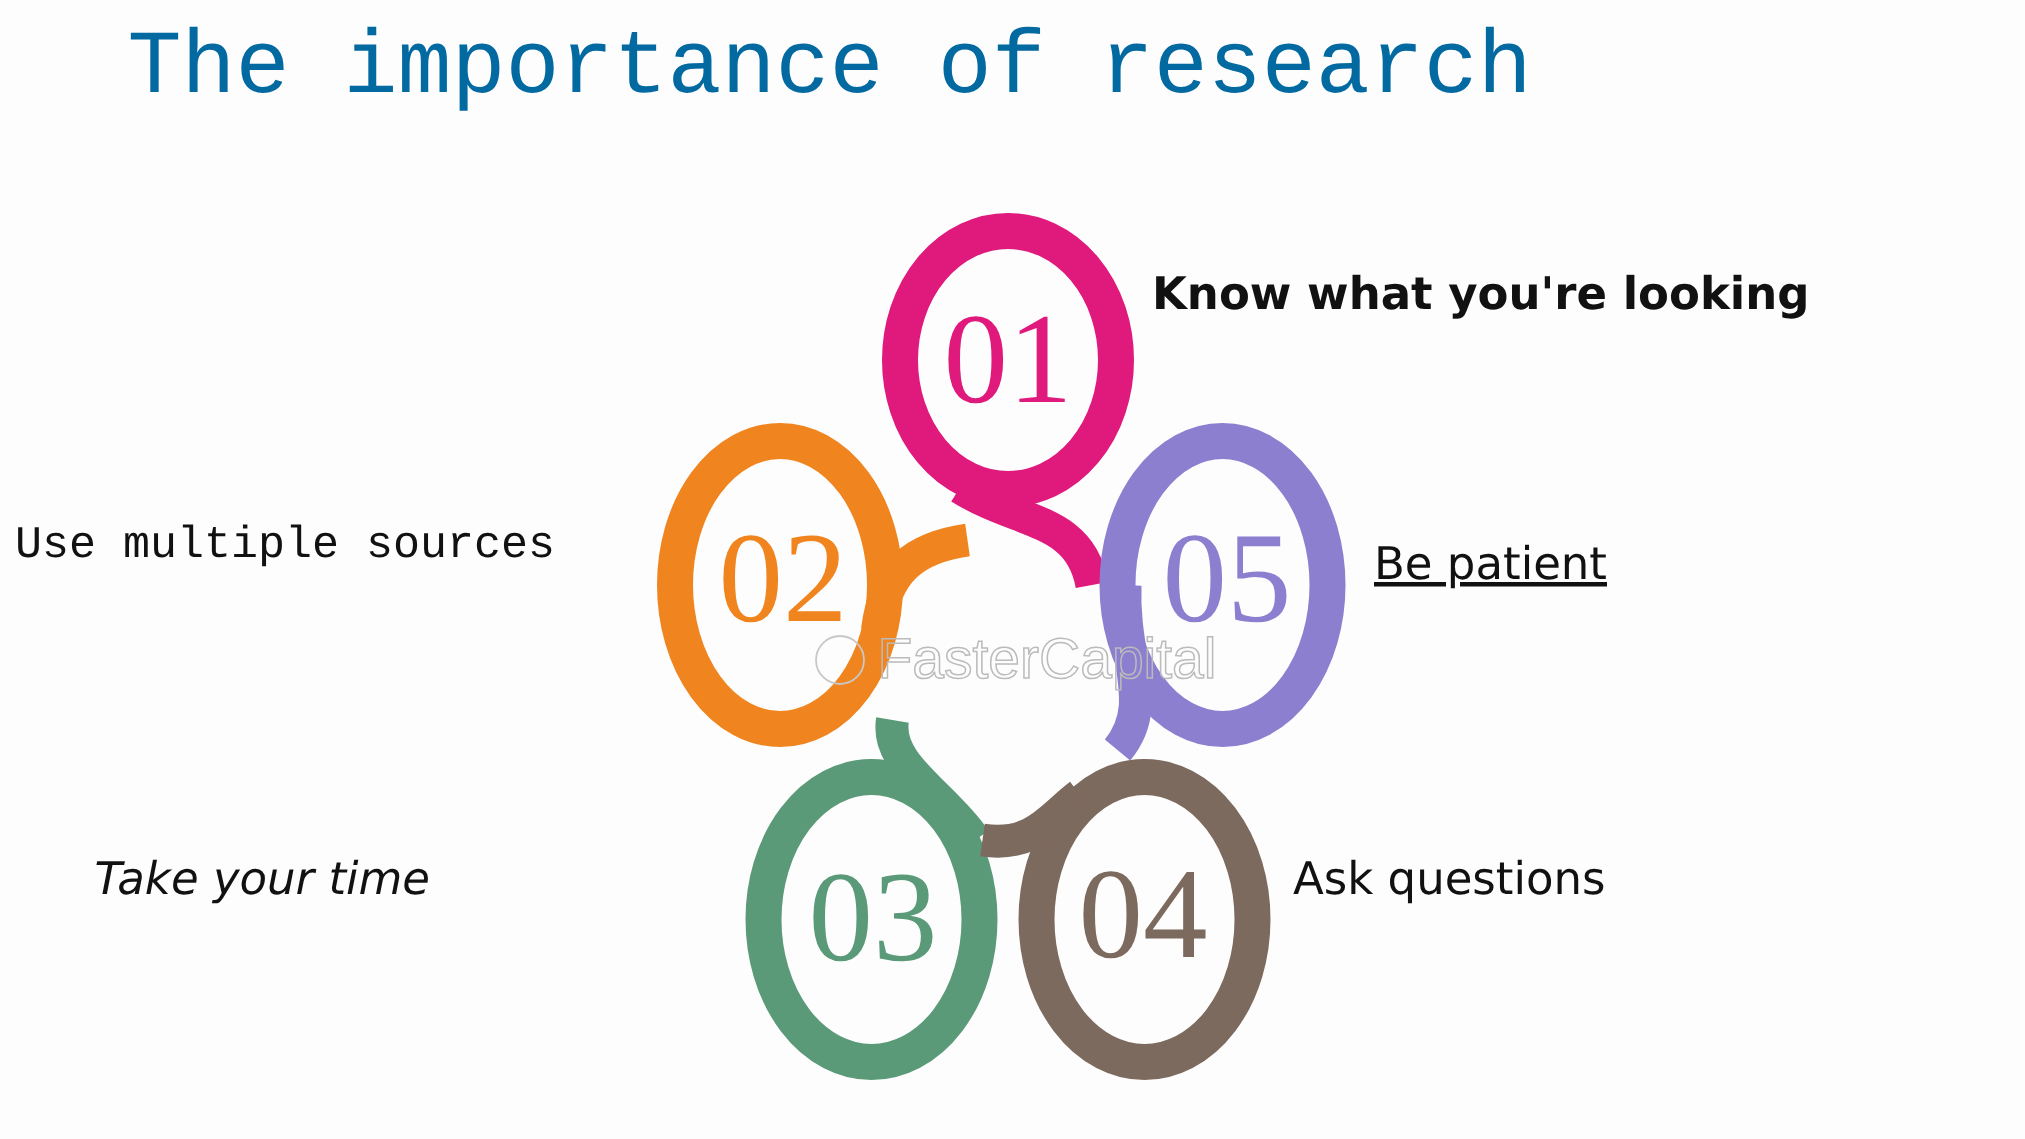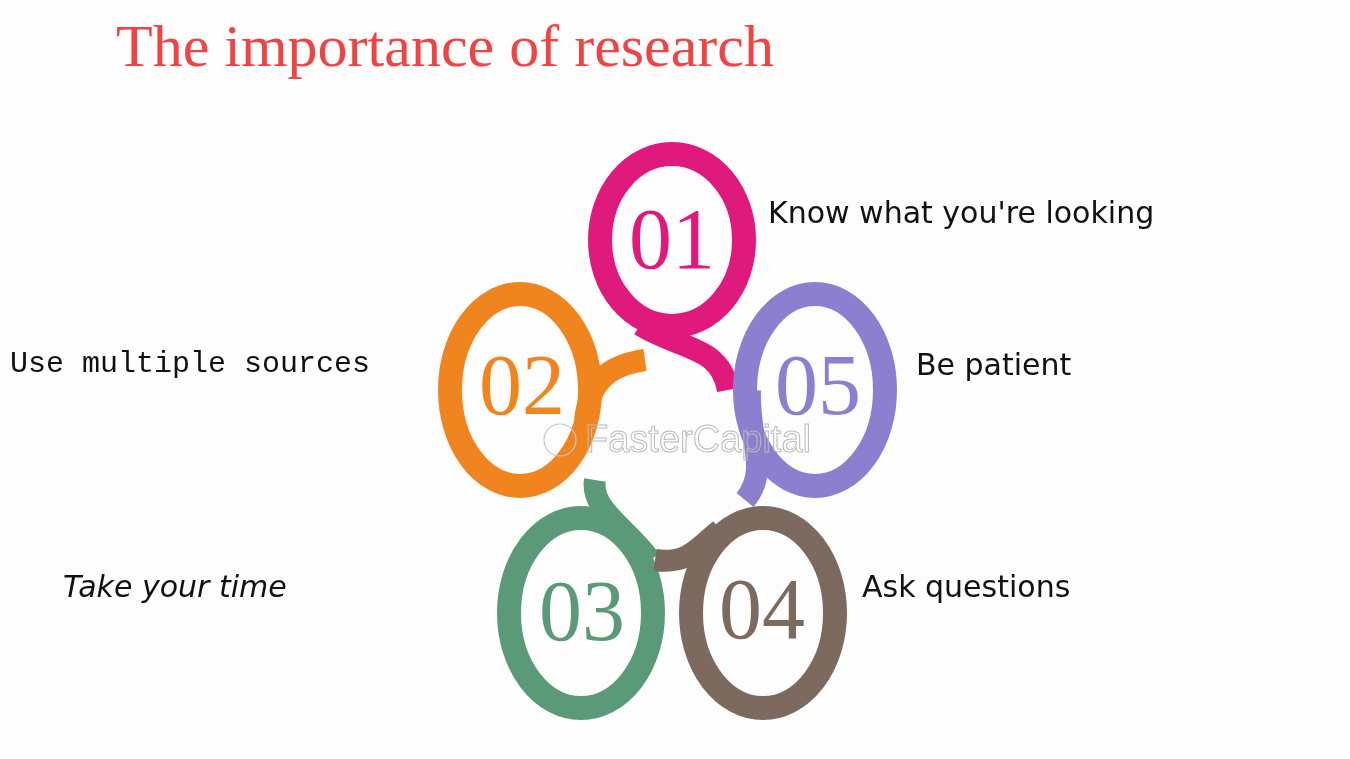--- a/index.html
+++ b/index.html
@@ -1,17 +1,17 @@
 <!DOCTYPE html>
 <html><head>
 <meta charset="utf-8">
 <style>
   html, body { margin:0; padding:0; }
   body { width:1350px; height:759px; background:#fdfdfd; position:relative; overflow:hidden; font-family:"Liberation Sans", sans-serif; }
-  .title { position:absolute; left:116px; top:12px; font-family:Liberation Serif, serif; font-size:60px; color:#ef4444; letter-spacing:0px; white-space:nowrap; }
+  .title { position:absolute; left:85px; top:12px; font-family:Liberation Mono, monospace; font-size:60px; color:#0369a1; letter-spacing:0px; white-space:nowrap; }
   .diagram { position:absolute; left:0; top:0; width:1350px; height:759px; }
   .label { position:absolute; font-family:"DejaVu Sans", sans-serif; font-size:30px; color:#111; line-height:39px; white-space:nowrap; }
   .num { font-family:"Liberation Serif", serif; font-size:86px; }
   .watermark { font-family:"Liberation Sans", sans-serif; font-size:38px; fill:none; stroke:#bbb; stroke-width:1; }
 </style>
 </head>
 <body>
 
 <div class="title">The importance of research</div>
 
@@ -46,19 +46,19 @@
     <path d="M655 560 C 690 565, 700 545, 720 530" fill="none" stroke="#7d6a5e" stroke-width="22"></path>
     <text class="num" x="762" y="638" text-anchor="middle" fill="#7d6a5e">04</text>
   </g>
 
   <g>
     <circle cx="560" cy="440" r="16" fill="none" stroke="#c8c8c8" stroke-width="1.2"></circle>
     <text class="watermark" x="585" y="452">FasterCapital</text>
   </g>
 </svg>
 
-<div class="label" style="left:768px; top:193px;">
+<div class="label" style="left:768px; top:177px;font-weight:bold;">
   <div>Know what you're looking</div>
 </div>
 <div class="label" style="left:10px; top:345px;font-family:Liberation Mono, monospace;">Use multiple sources</div>
-<div class="label" style="left:916px; top:345px;">Be patient</div>
+<div class="label" style="left:916px; top:357px;text-decoration:underline;">Be patient</div>
 <div class="label" style="left:63px; top:567px;font-style:italic;">Take your time</div>
 <div class="label" style="left:862px; top:567px;">Ask questions</div>
 
 </body></html>

